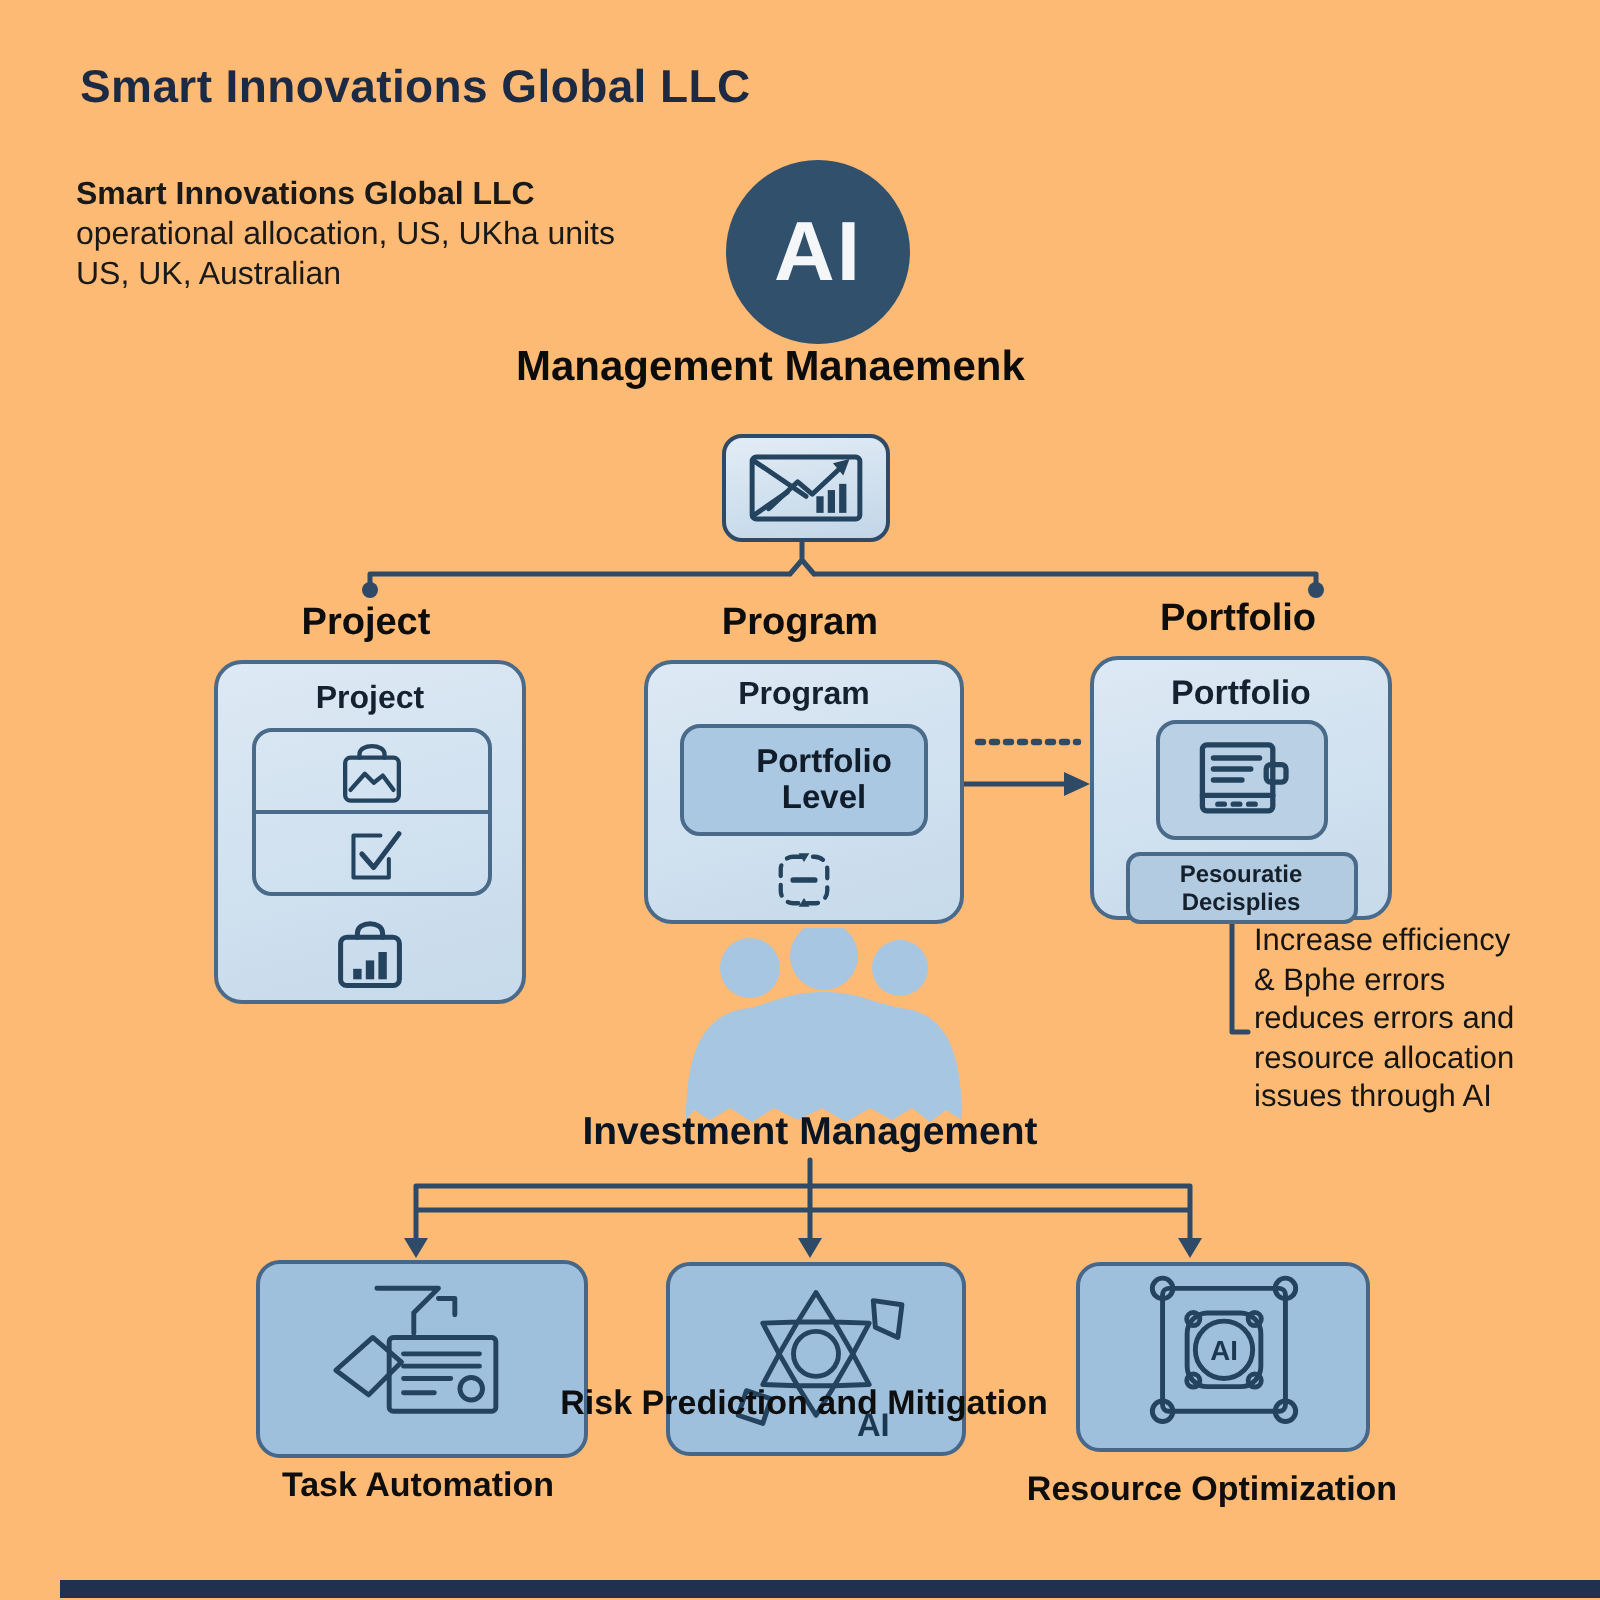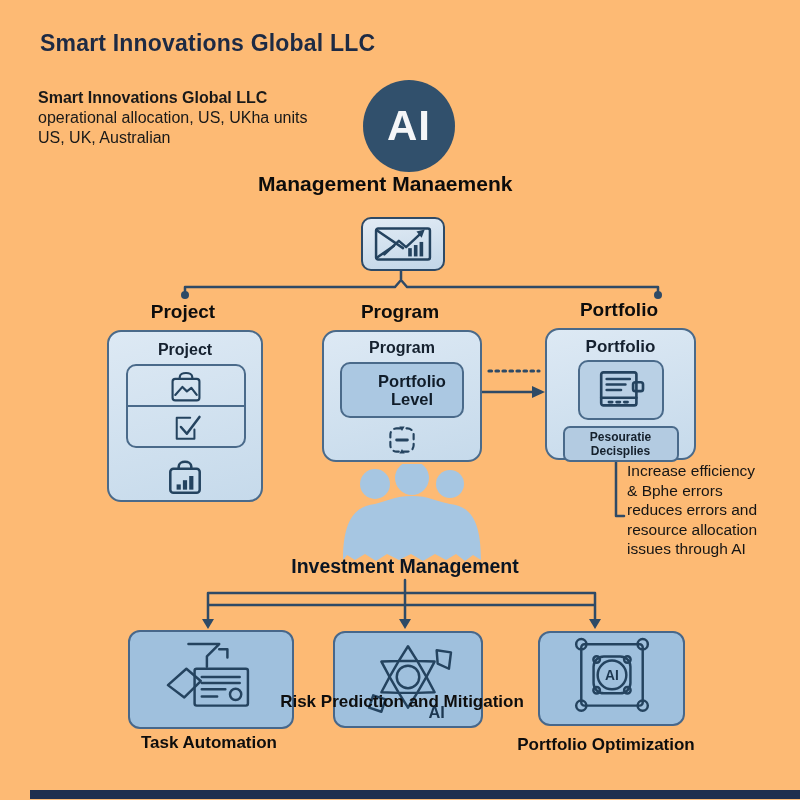--- a/index.html
+++ b/index.html
@@ -244,16 +244,16 @@
       <circle class="ic" cx="63" cy="23" r="3.2"></circle>
       <circle class="ic" cx="33" cy="53" r="3.2"></circle>
       <circle class="ic" cx="63" cy="53" r="3.2"></circle>
       <circle class="ic" cx="48" cy="38" r="14"></circle>
       <text class="ic-text" x="48" y="43" font-size="13.5" text-anchor="middle">AI</text>
     </svg>
   </div>
 
   <div class="abs app-label l-task">Task Automation</div>
   <div class="abs app-label l-risk">Risk Prediction and Mitigation</div>
-  <div class="abs app-label l-resource">Portfolio Optimization</div>
+  <div class="abs app-label l-resource">Resource Optimization</div>
 
   <div class="abs bottom-bar"></div>
 </div>
 
 </body></html>

